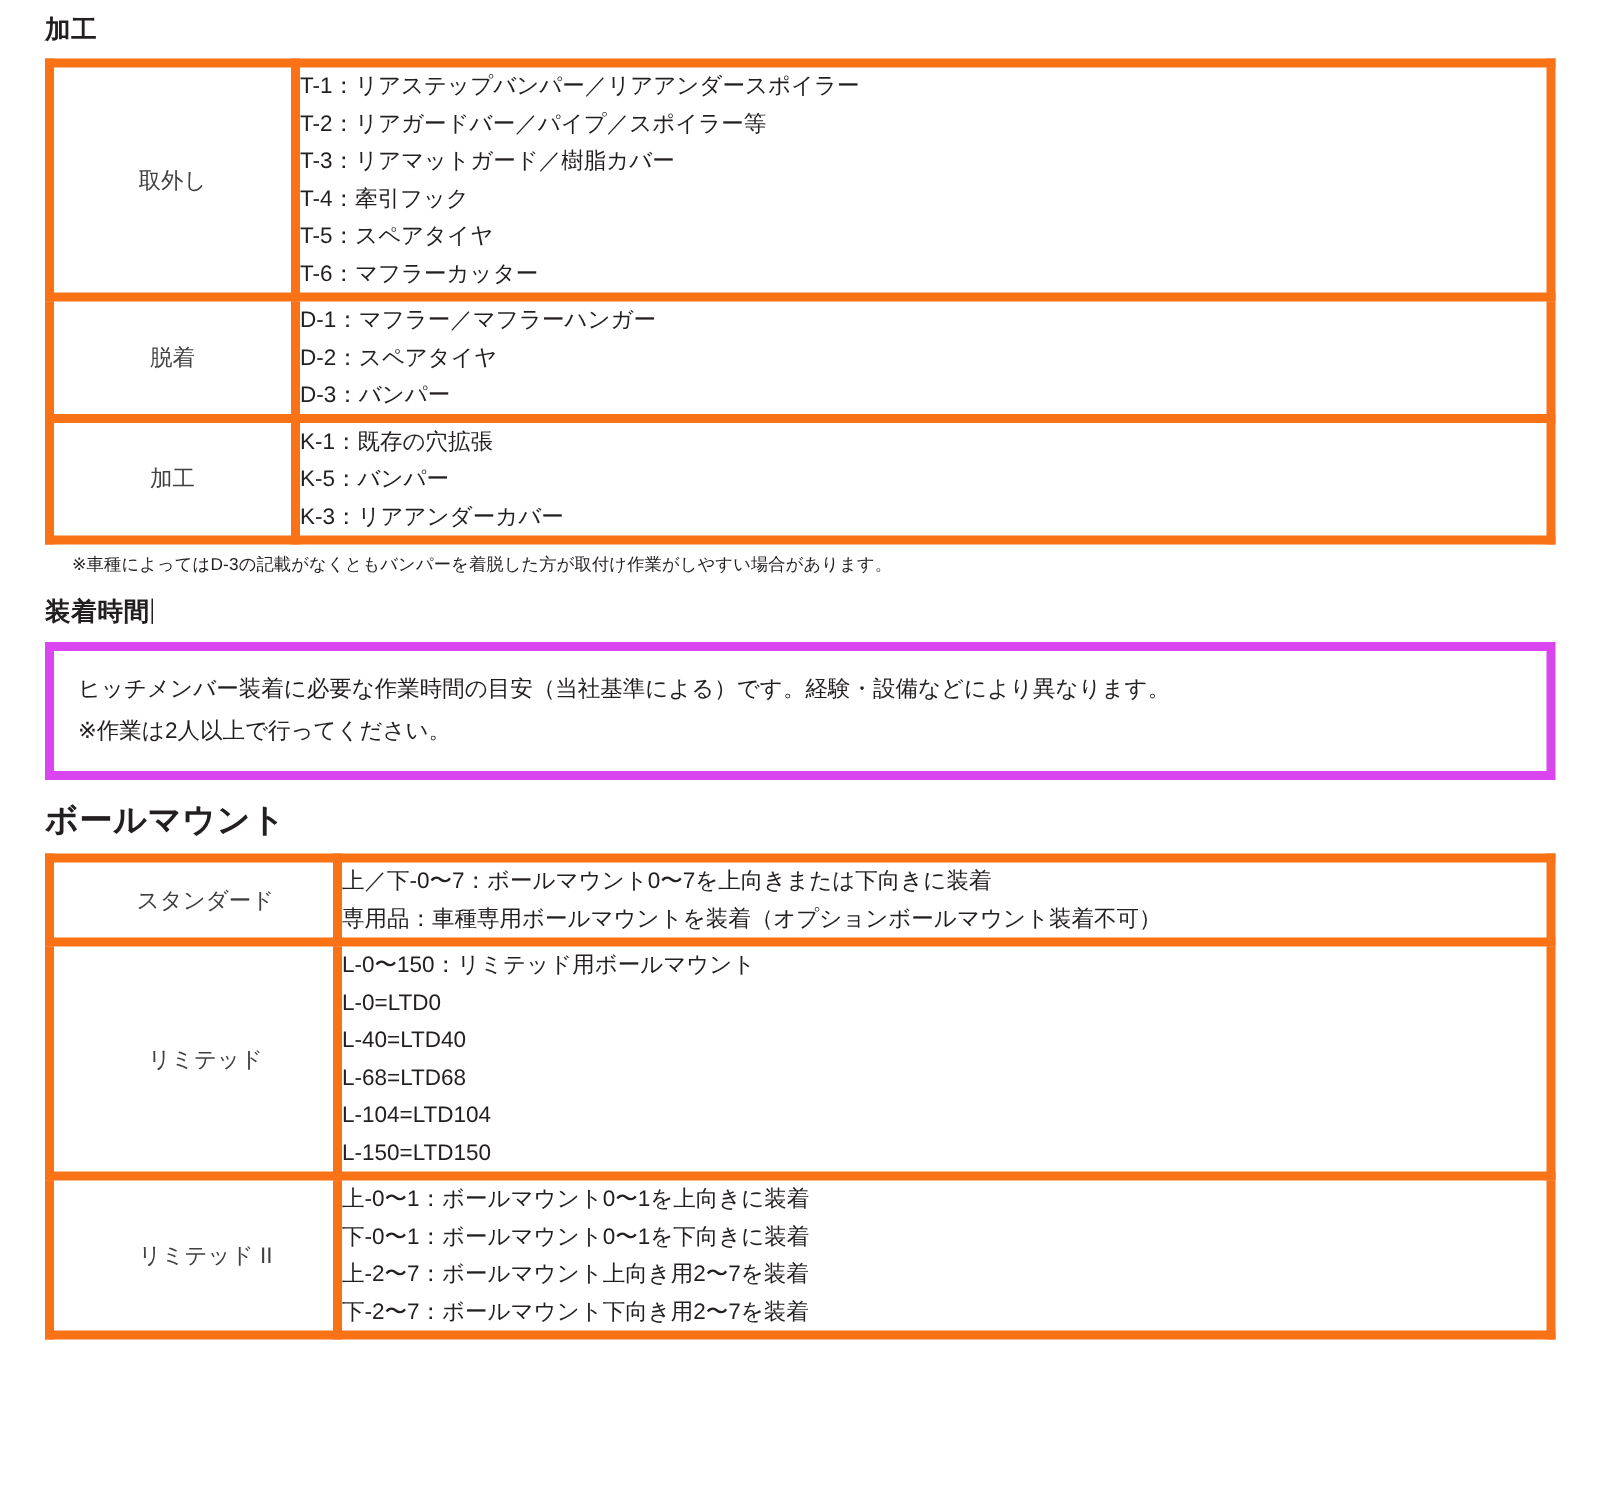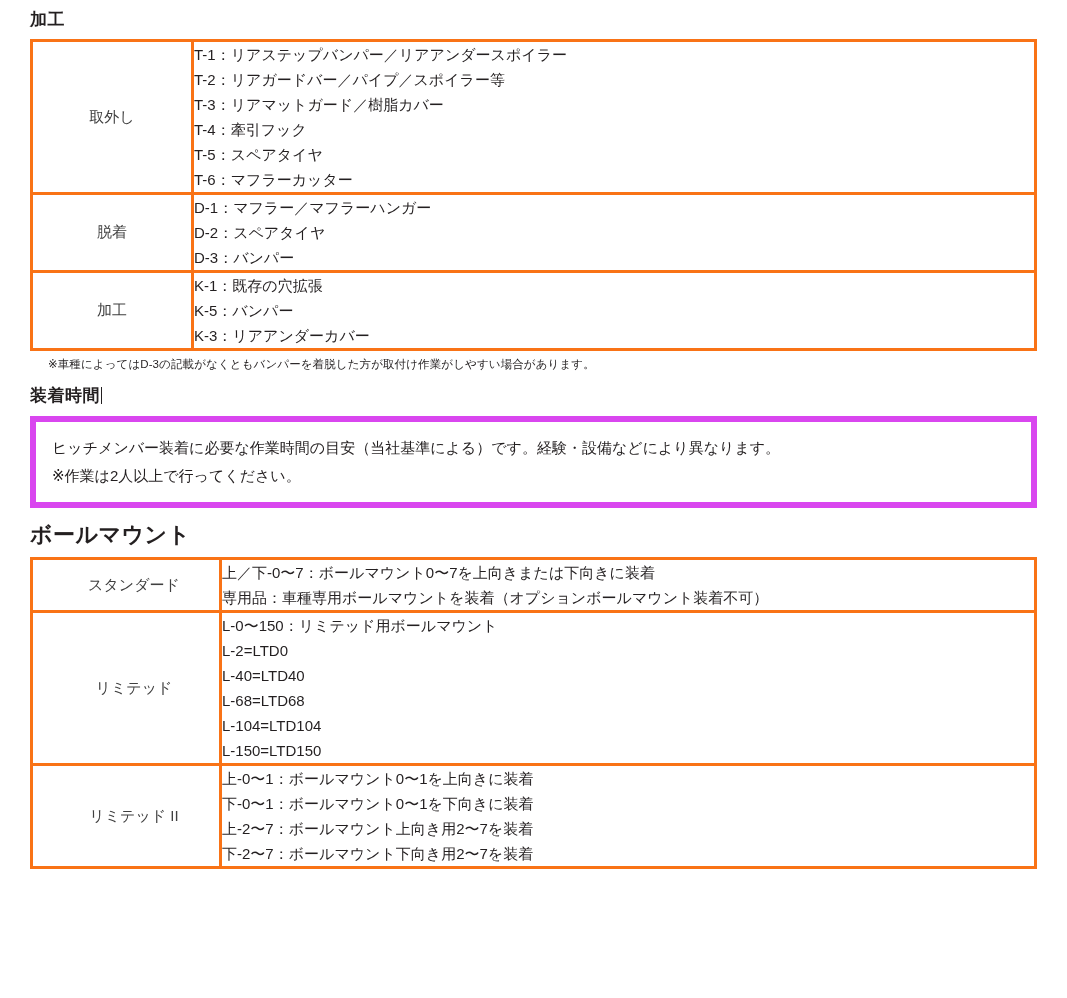--- a/index.html
+++ b/index.html
@@ -34,21 +34,21 @@
   }
   .spacer-1 { height: 14px; }
 
   table.doc {
     border-collapse: collapse;
     width: 1007px;
     table-layout: fixed;
     background: #fff;
   }
   table.doc td {
-    border: 3px solid #f97316;
+    border: 6px solid #f97316;
     vertical-align: middle;
     padding: 0;
   }
   td.label {
     width: 158px;
     text-align: center;
     font-size: 15px;
     color: #404040;
     padding: 6px 4px;
   }
@@ -153,21 +153,21 @@
         <td class="label ml">スタンダード</td>
         <td class="body">
           <span class="ln">上／下-0〜7：ボールマウント0〜7を上向きまたは下向きに装着</span>
           <span class="ln">専用品：車種専用ボールマウントを装着（オプションボールマウント装着不可）</span>
         </td>
       </tr>
       <tr>
         <td class="label ml">リミテッド</td>
         <td class="body">
           <span class="ln">L-0〜150：リミテッド用ボールマウント</span>
-          <span class="ln">L-2=LTD0</span>
+          <span class="ln">L-0=LTD0</span>
           <span class="ln">L-40=LTD40</span>
           <span class="ln">L-68=LTD68</span>
           <span class="ln">L-104=LTD104</span>
           <span class="ln">L-150=LTD150</span>
         </td>
       </tr>
       <tr>
         <td class="label ml">リミテッド II</td>
         <td class="body">
           <span class="ln">上-0〜1：ボールマウント0〜1を上向きに装着</span>

